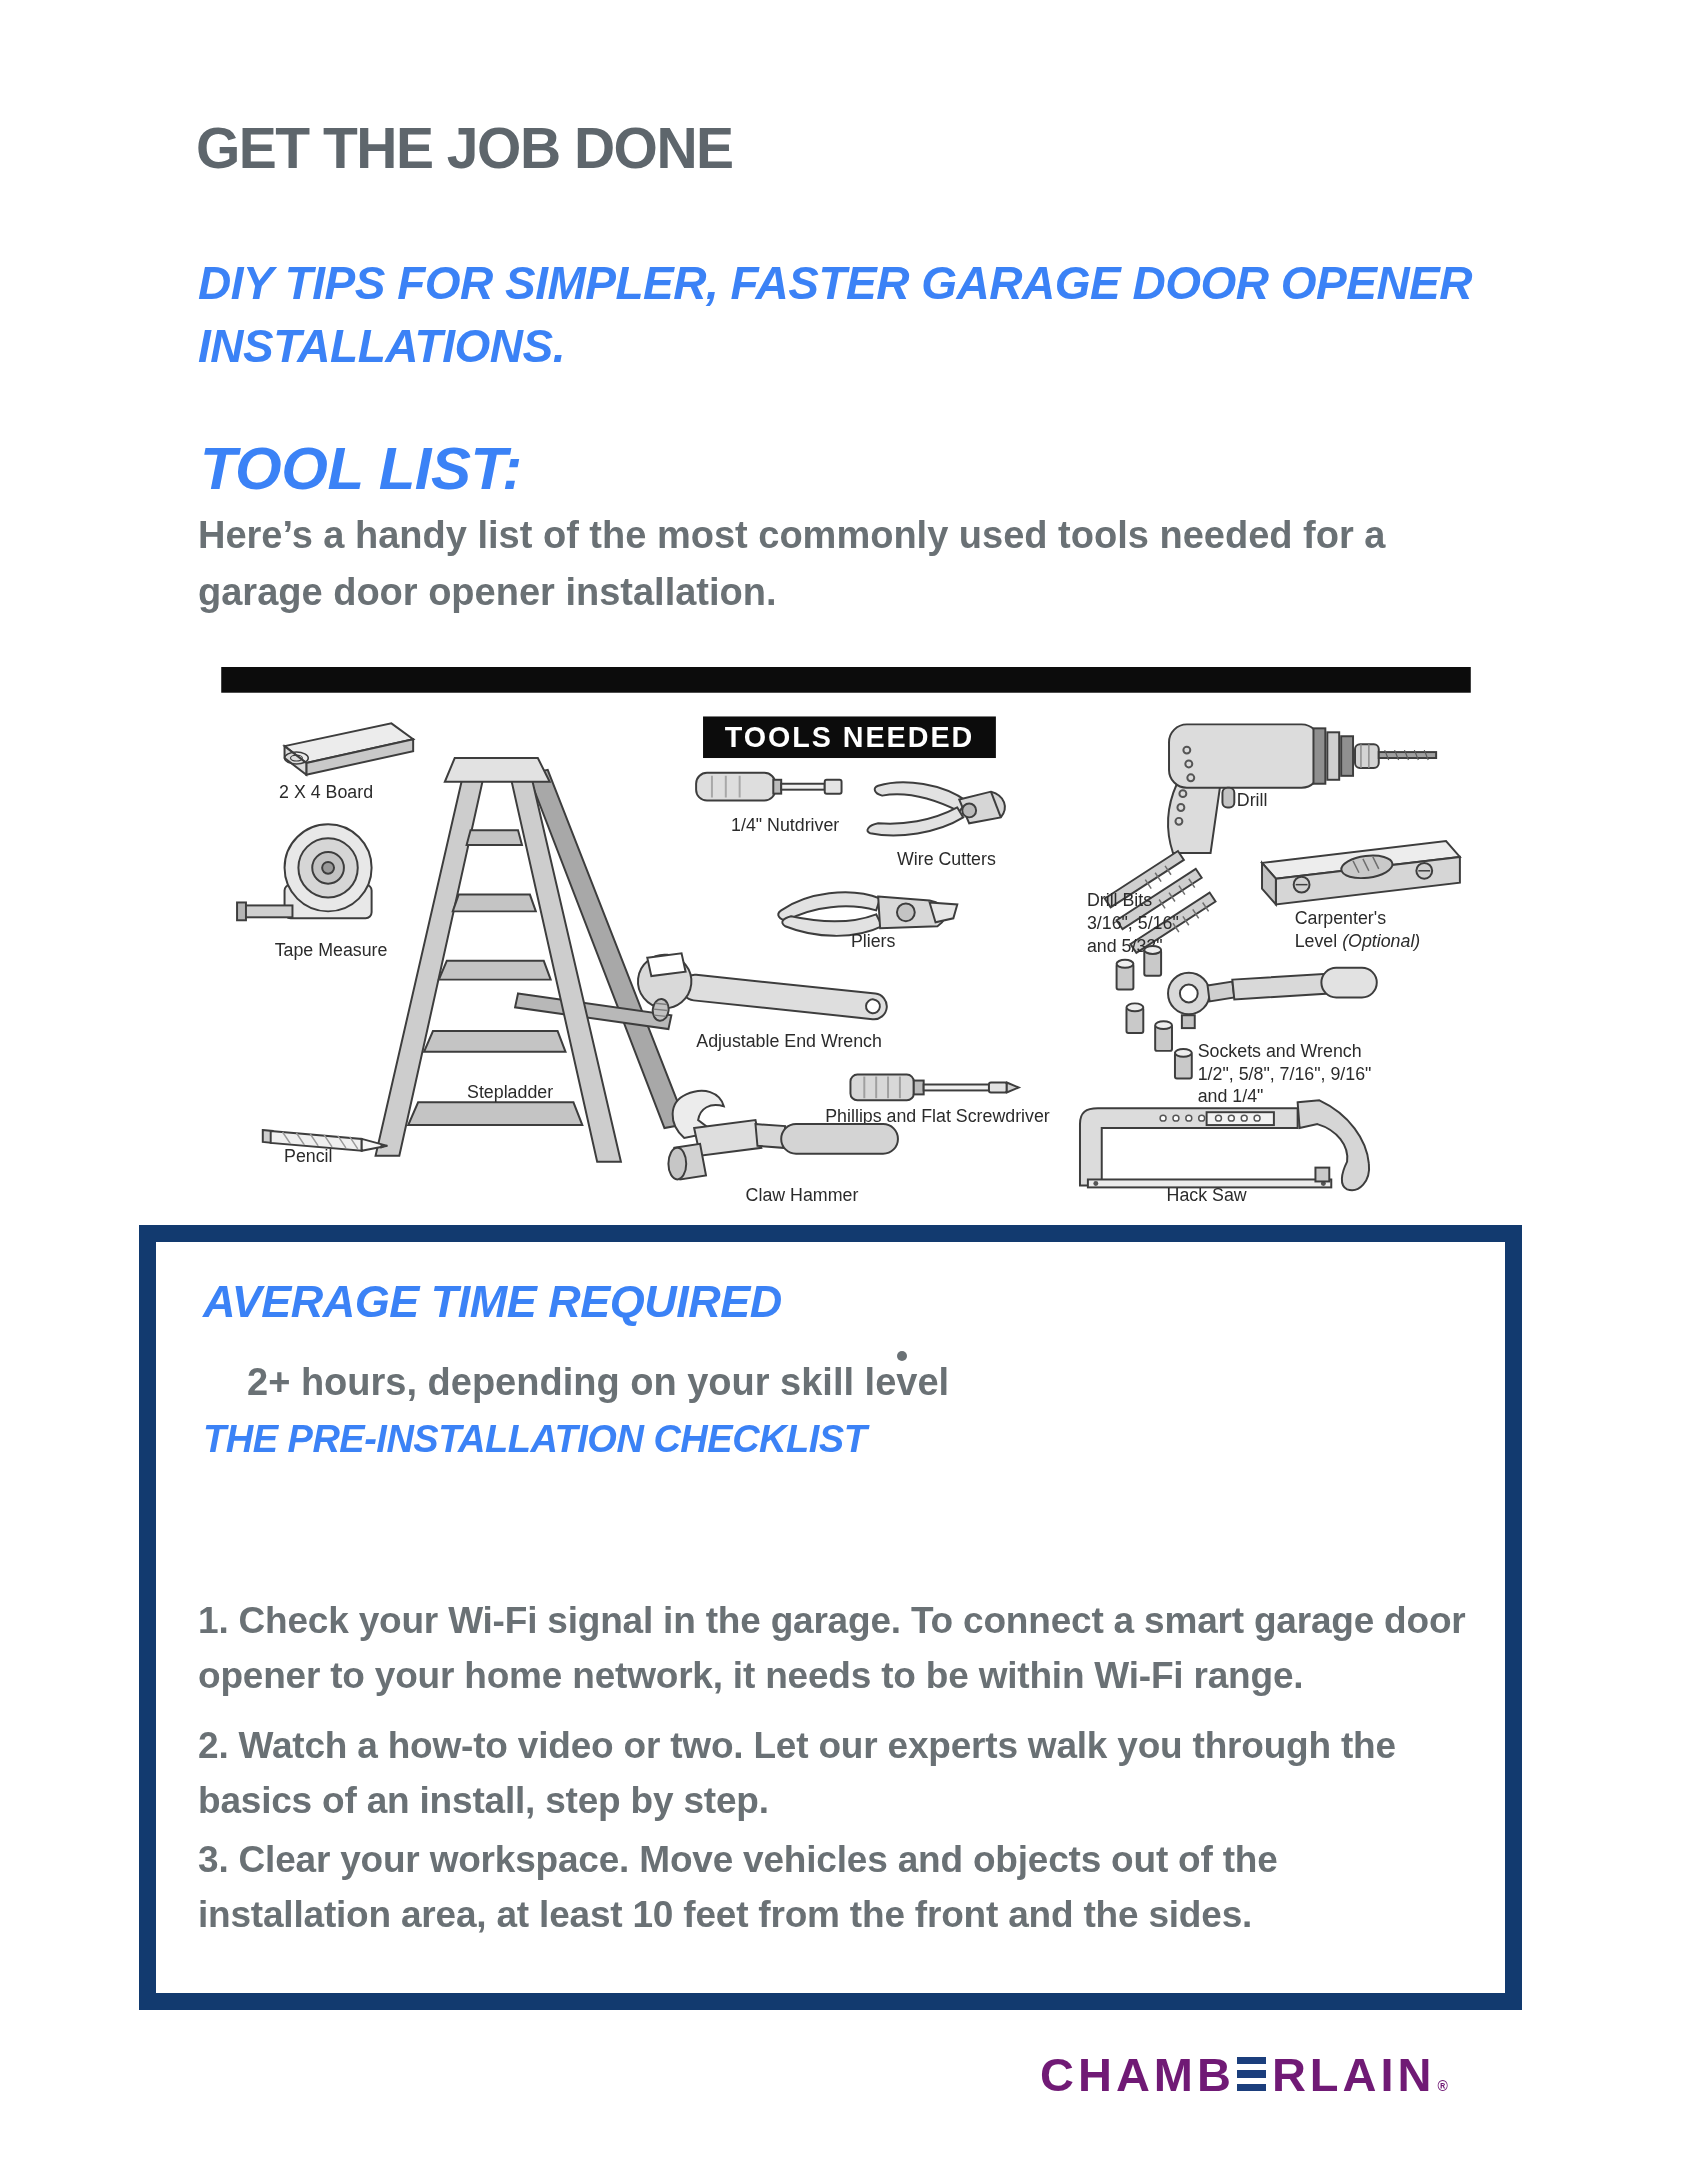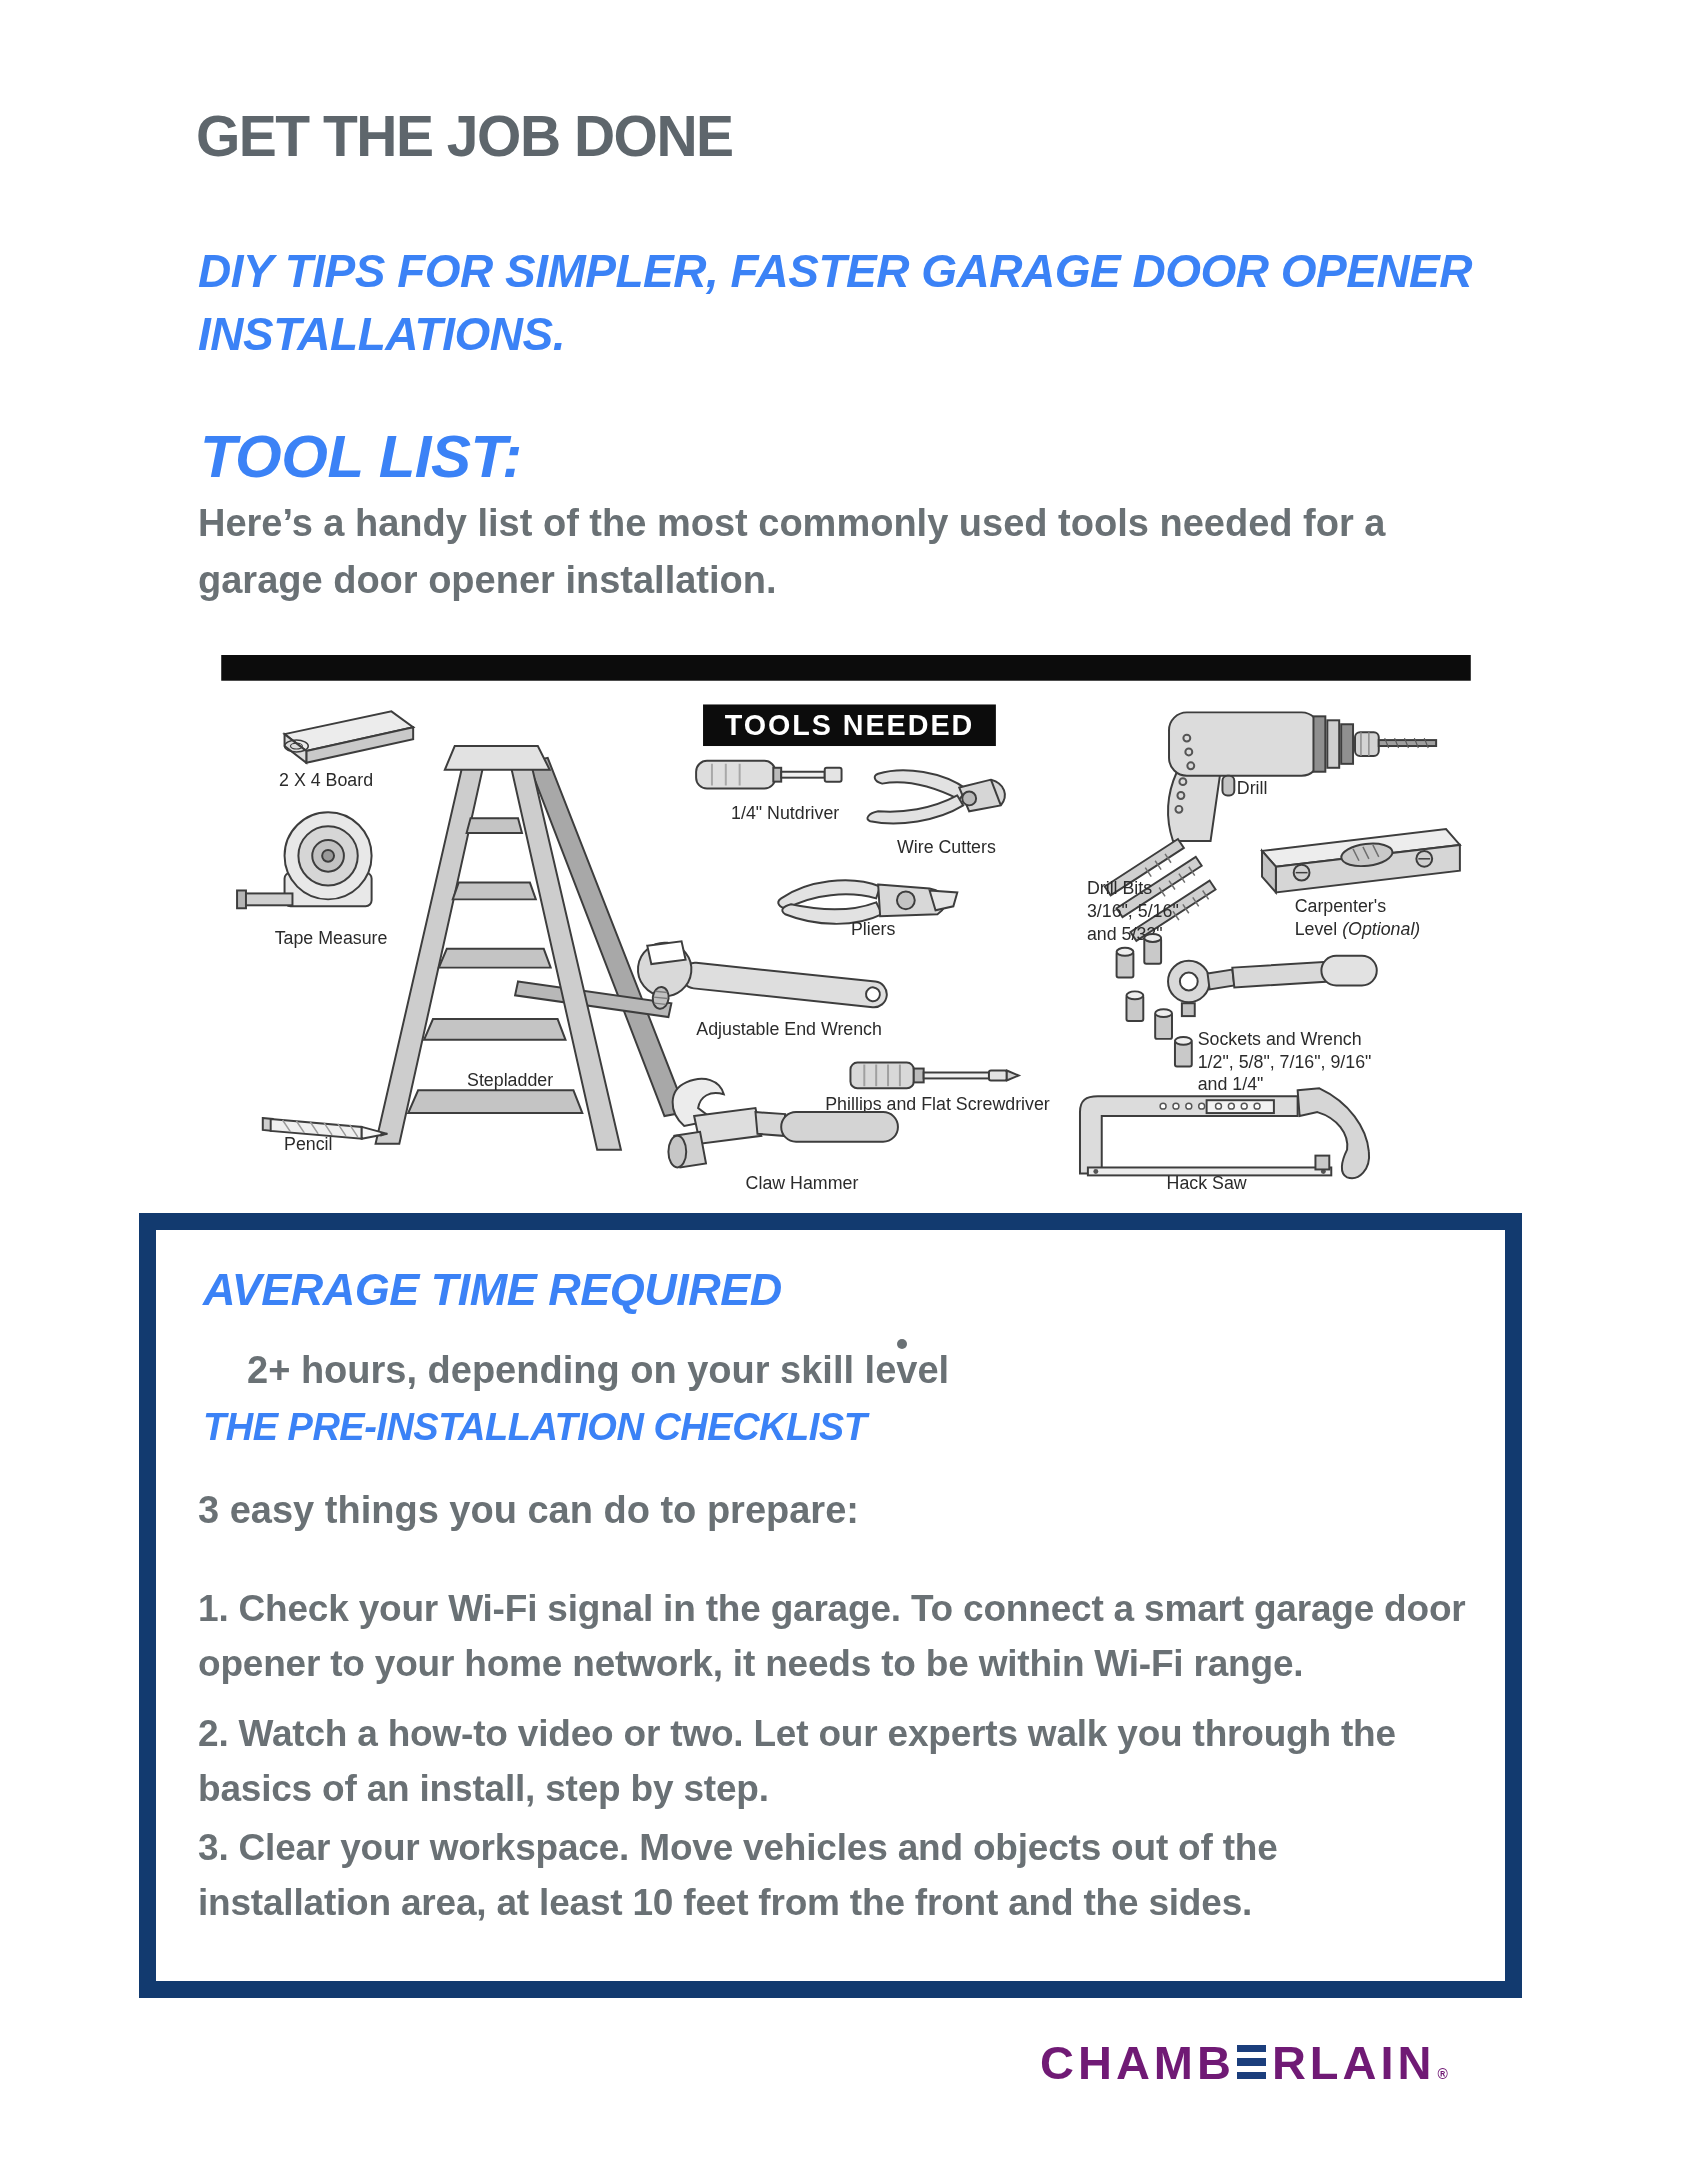--- a/index.html
+++ b/index.html
@@ -1,20 +1,20 @@
 <!DOCTYPE html>
 <html><head>
 <meta charset="utf-8">
 <style>
   html,body{margin:0;padding:0;background:#e9e9e9;}
   .page{
     position:relative;width:1683px;height:2178px;background:#ffffff;
     font-family:"Liberation Sans", sans-serif;overflow:hidden;margin:0 auto;
   }
-  .abs{position:absolute;}
+  .abs{position:absolute;margin-top:12px;}
   .nowrap{white-space:nowrap;}
   .page-title{
     left:196px;top:103px;font-size:57px;font-weight:bold;color:#5e666c;
     letter-spacing:-1.5px;
   }
   .navy-head{
     color:#3b82f6;font-style:italic;font-weight:bold;letter-spacing:-0.5px;
   }
   .subtitle{left:198px;top:240px;font-size:46px;line-height:63px;}
   .tool-list-heading{left:200px;top:422px;font-size:60px;}
@@ -286,21 +286,20 @@
 
   <div class="abs time-heading navy-head nowrap">AVERAGE TIME REQUIRED</div>
 
   <div class="abs bullet-row body-gray">
     <span class="bullet-dot"></span>
     <span class="nowrap">2+ hours, depending on your skill level</span>
   </div>
 
   <div class="abs checklist-heading navy-head nowrap">THE PRE-INSTALLATION CHECKLIST</div>
 
-  <div class="abs checklist-intro body-gray nowrap">3 easy things you can do to prepare:</div>
 
   <div class="abs item item-1 body-gray">
     <div class="nowrap">1. Check your Wi-Fi signal in the garage. To connect a smart garage door</div>
     <div class="nowrap">opener to your home network, it needs to be within Wi-Fi range.</div>
   </div>
 
   <div class="abs item item-2 body-gray">
     <div class="nowrap">2. Watch a how-to video or two. Let our experts walk you through the</div>
     <div class="nowrap">basics of an install, step by step.</div>
   </div>

